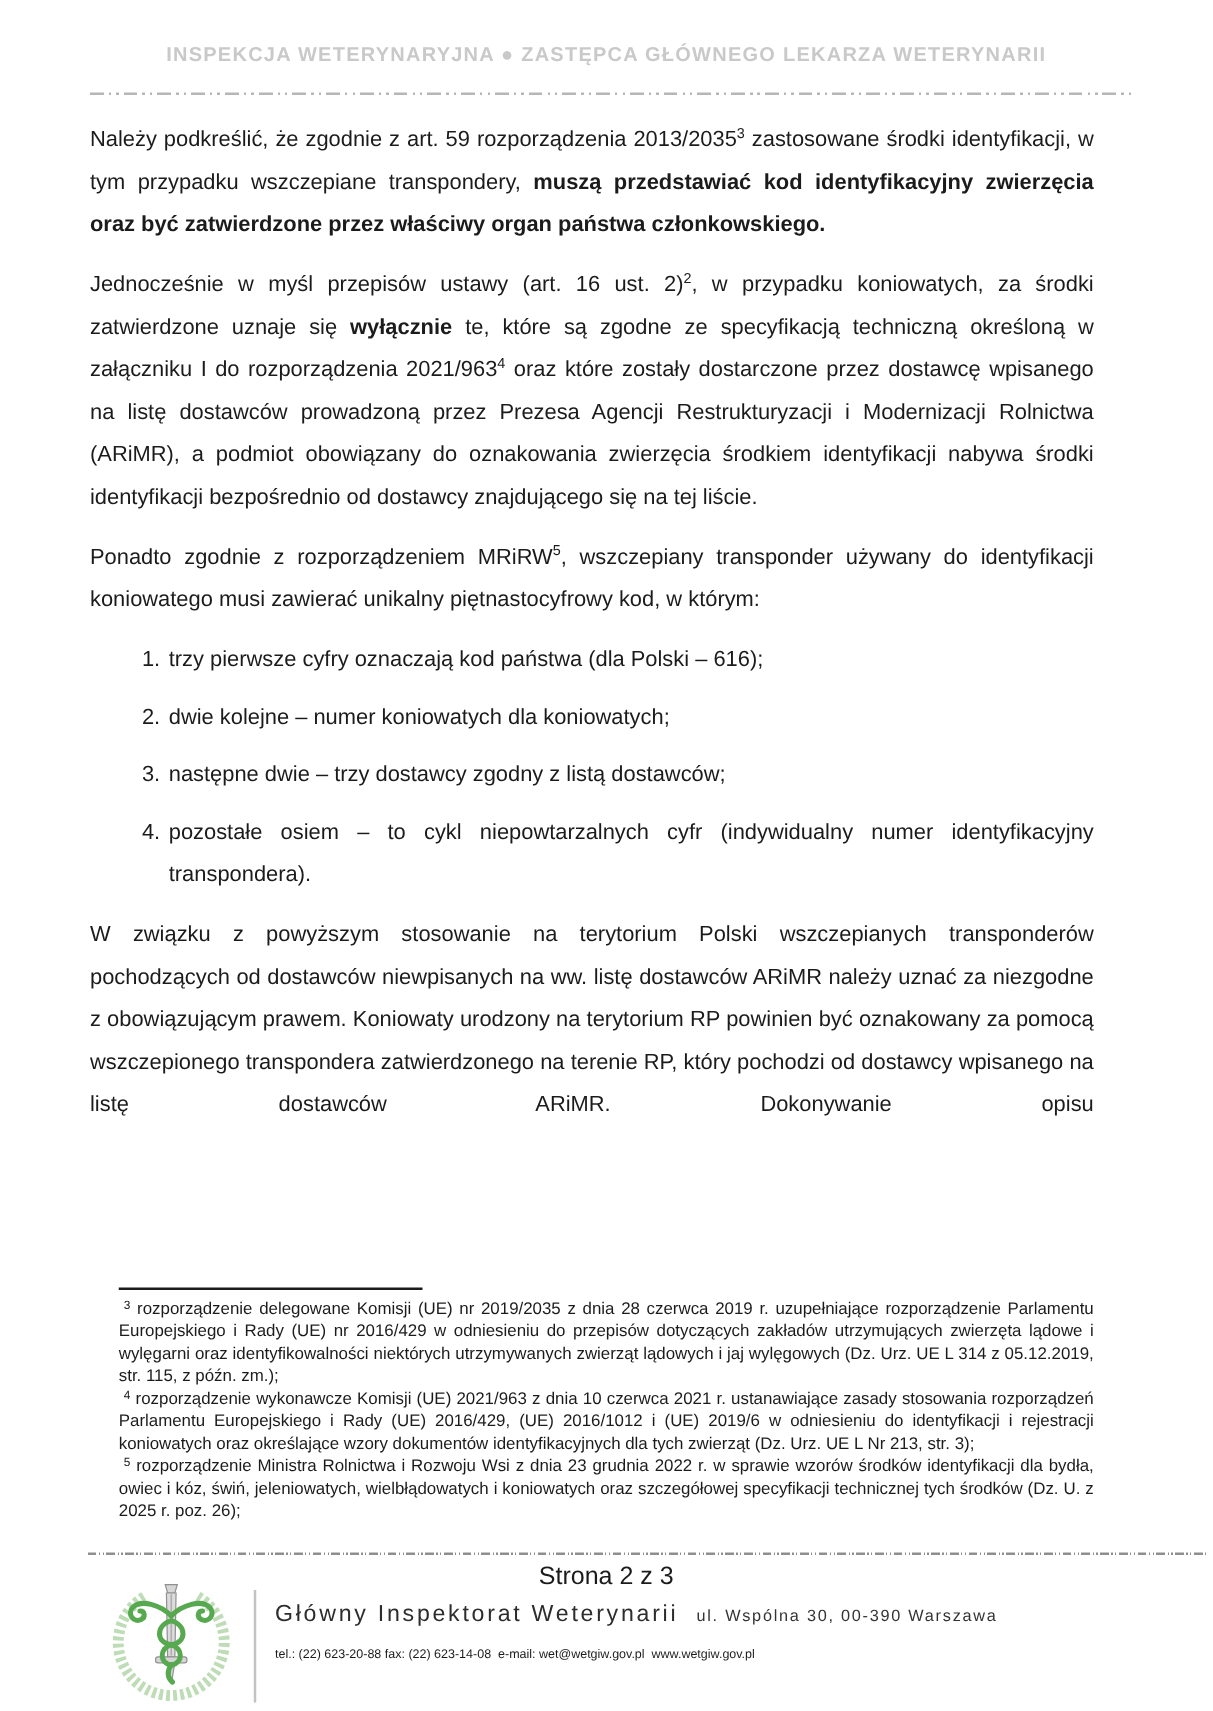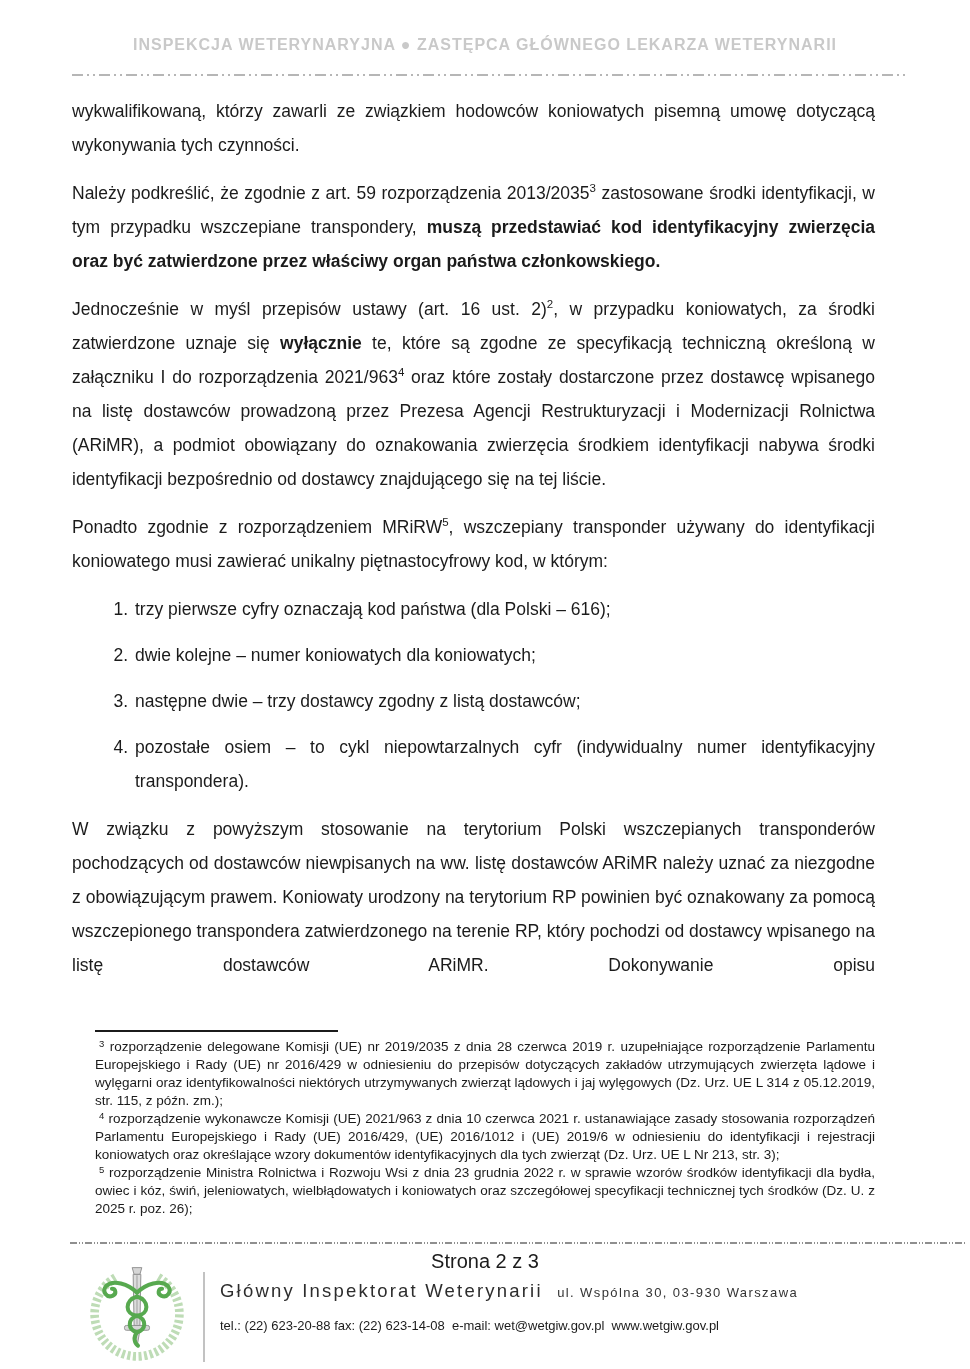--- a/index.html
+++ b/index.html
@@ -46,32 +46,31 @@
   .page-number{
     position:absolute;top:1250px;left:0;width:970px;text-align:center;
     font-size:20px;color:#1b1b1b;
   }
   .logo{position:absolute;left:84px;top:1258px;width:106px;height:106px;}
   .footer-vline{position:absolute;left:203px;top:1272px;width:2px;height:90px;background:#c2c2c2;}
   .footer-text{position:absolute;left:220px;top:1280px;width:600px;}
   .org-line{white-space:nowrap;}
   .org-name{font-size:18.5px;letter-spacing:2.2px;color:#2d2d2d;margin-top:40px;}
   .org-addr{font-size:13px;letter-spacing:1.4px;color:#333333;margin-left:10px;}
-  .contact-line{margin-top:16px;font-size:13px;color:#1b1b1b;white-space:nowrap;}
+  .contact-line{margin-top:16px;font-size:10px;color:#1b1b1b;white-space:nowrap;}
 </style>
 </head>
 <body>
 
 <div class="page">
 
   <div class="doc-header">INSPEKCJA WETERYNARYJNA ● ZASTĘPCA GŁÓWNEGO LEKARZA WETERYNARII</div>
   <div class="top-divider dashdot"></div>
 
   <div class="doc-body">
-    <p><span>wykwalifikowaną, którzy zawarli ze związkiem hodowców koniowatych pisemną umowę dotyczącą wykonywania tych czynności.</span></p>
     <p><span>Należy podkreślić, że zgodnie z art. 59 rozporządzenia 2013/2035</span><sup>3</sup><span> zastosowane środki identyfikacji, w tym przypadku wszczepiane transpondery, </span><b>muszą przedstawiać kod identyfikacyjny zwierzęcia oraz być zatwierdzone przez właściwy organ państwa członkowskiego.</b></p>
     <p><span>Jednocześnie w myśl przepisów ustawy (art. 16 ust. 2)</span><sup>2</sup><span>, w przypadku koniowatych, za środki zatwierdzone uznaje się </span><b>wyłącznie</b><span> te, które są zgodne ze specyfikacją techniczną określoną w załączniku I do rozporządzenia 2021/963</span><sup>4</sup><span> oraz które zostały dostarczone przez dostawcę wpisanego na listę dostawców prowadzoną przez Prezesa Agencji Restrukturyzacji i Modernizacji Rolnictwa (ARiMR), a podmiot obowiązany do oznakowania zwierzęcia środkiem identyfikacji nabywa środki identyfikacji bezpośrednio od dostawcy znajdującego się na tej liście.</span></p>
     <p><span>Ponadto zgodnie z rozporządzeniem MRiRW</span><sup>5</sup><span>, wszczepiany transponder używany do identyfikacji koniowatego musi zawierać unikalny piętnastocyfrowy kod, w którym:</span></p>
     <ol class="code-list">
       <li><span>trzy pierwsze cyfry oznaczają kod państwa (dla Polski – 616);</span></li>
       <li><span>dwie kolejne – numer koniowatych dla koniowatych;</span></li>
       <li><span>następne dwie – trzy dostawcy zgodny z listą dostawców;</span></li>
       <li><span>pozostałe osiem – to cykl niepowtarzalnych cyfr (indywidualny numer identyfikacyjny transpondera).</span></li>
     </ol>
     <p class="justify-last"><span>W związku z powyższym stosowanie na terytorium Polski wszczepianych transponderów pochodzących od dostawców niewpisanych na ww. listę dostawców ARiMR należy uznać za niezgodne z obowiązującym prawem. Koniowaty urodzony na terytorium RP powinien być oznakowany za pomocą wszczepionego transpondera zatwierdzonego na terenie RP, który pochodzi od dostawcy wpisanego na listę dostawców ARiMR. Dokonywanie opisu</span></p>
@@ -105,18 +104,18 @@
       <path d="M 55 60 C 45 63 45 75 55 77 C 65 75 65 63 55 60"></path>
       <path d="M 55 77 C 51 82 52 88 56 91"></path>
     </g>
   </svg>
 
   <div class="footer-vline"></div>
 
   <div class="footer-text">
     <div class="org-line">
       <span class="org-name">Główny Inspektorat Weterynarii</span>
-      <span class="org-addr">ul. Wspólna 30, 03-930 Warszawa</span>
+      <span class="org-addr">ul. Wspólna 30, 00-390 Warszawa</span>
     </div>
     <div class="contact-line">tel.: (22) 623-20-88 fax: (22) 623-14-08&nbsp; e-mail: wet@wetgiw.gov.pl&nbsp; www.wetgiw.gov.pl</div>
   </div>
 
 </div>
 
 </body></html>

